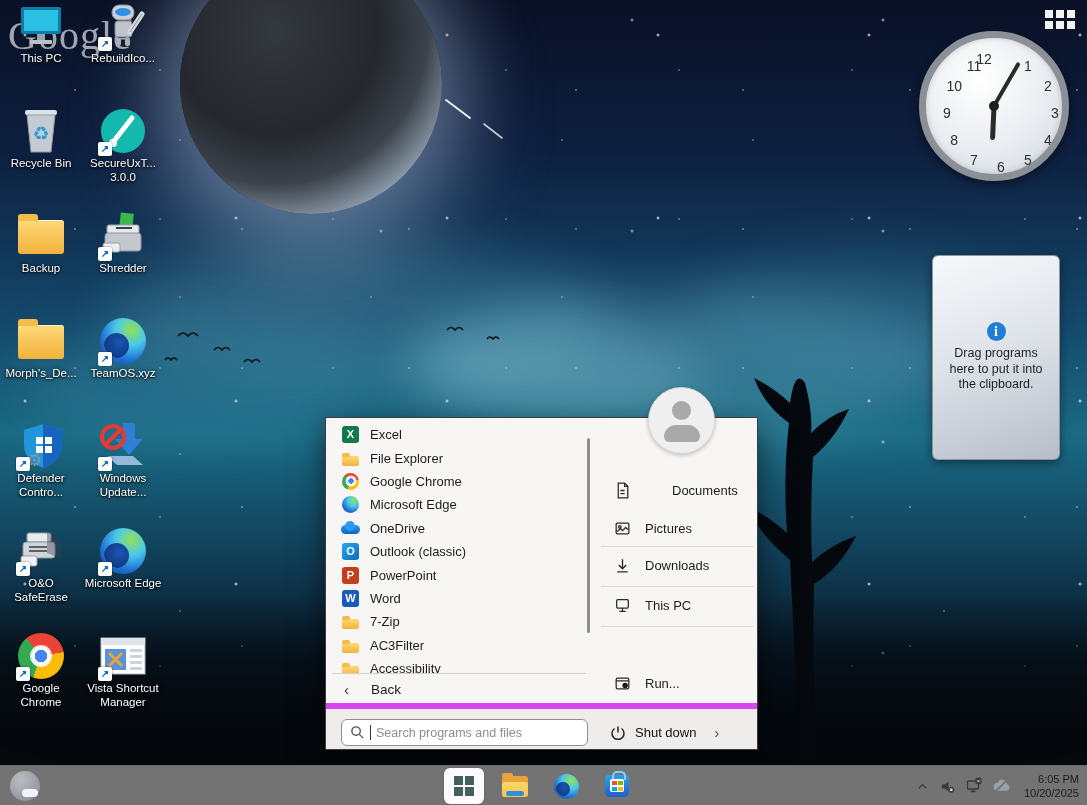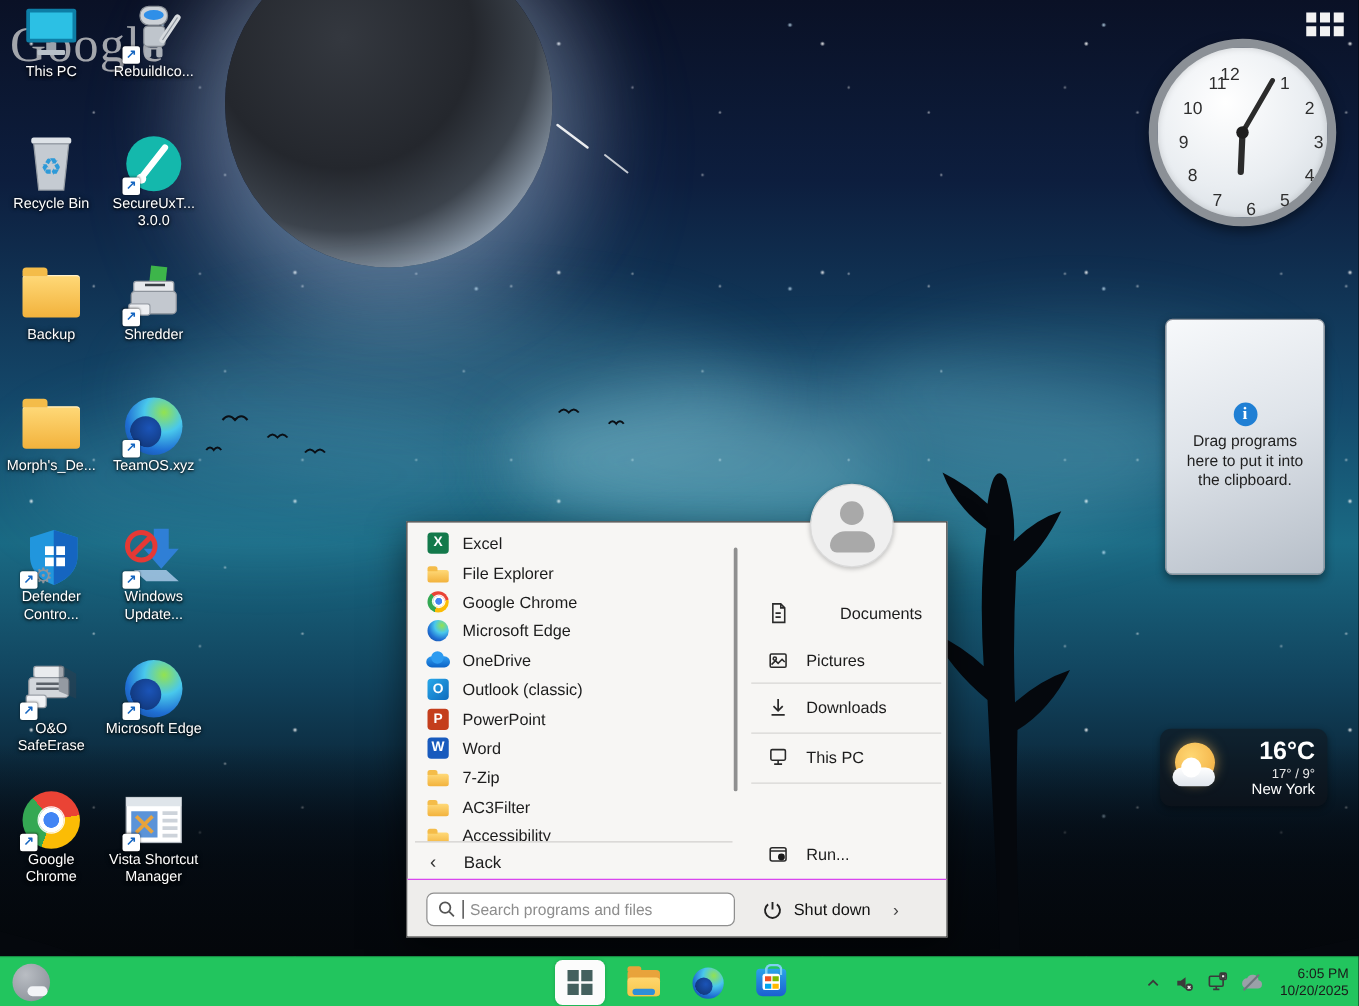--- a/index.html
+++ b/index.html
@@ -139,34 +139,34 @@
   .avatar .head { position:absolute; left:50%; top:13px; width:19px; height:19px; margin-left:-9.5px;
     border-radius:50%; background:#a9a9a9; }
   .avatar .body { position:absolute; left:50%; bottom:11px; width:36px; height:17px; margin-left:-18px;
     border-radius:50% 50% 8px 8px / 100% 100% 8px 8px; background:#a9a9a9; }
   .place { position:absolute; left:270px; width:163px; height:32px; display:flex; align-items:center;
     padding-left:17px; gap:13px; cursor:pointer; }
   .place svg { flex:none; }
   .place-label { font-size:13px; color:#1c1c1c; white-space:nowrap; }
   .right-sep { position:absolute; left:275px; width:152px; height:1px; background:#d8d6d3; }
   .menu-bottom { position:absolute; left:0; bottom:0; width:100%; height:46px; background:#eeedeb;
-    border-top:1px solid #d946ef; }
+    border-top:6px solid #d946ef; }
   .searchbox { position:absolute; left:15px; top:10px; width:247px; height:27px; background:#fff;
     border:1px solid #8f8f8f; border-radius:6px; display:flex; align-items:center; padding:0 8px; gap:5px; }
   .caret { width:1px; height:15px; background:#333; }
   .searchbox input { flex:1; border:none; outline:none; font-size:12.5px; color:#222;
     font-family:"Liberation Sans", sans-serif; background:transparent; }
   .searchbox input::placeholder { color:#8d8d8d; }
   .shutdown { position:absolute; left:283px; top:10px; height:27px; display:flex; align-items:center;
     gap:8px; cursor:pointer; }
   .shutdown-label { font-size:13px; color:#111; }
   .shutdown-chevron { font-size:14px; color:#444; margin-left:10px; }
 
   
-  .taskbar { position:absolute; left:0; bottom:0; width:100%; height:40px; background:#22c55e;
+  .taskbar { position:absolute; left:0; bottom:0; width:100%; height:40px; background:#737373;
     border-top:1px solid rgba(0,0,0,.08); z-index:4; }
   .widgets-btn { position:absolute; left:10px; top:5px; width:30px; height:30px; border-radius:50%;
     background:radial-gradient(circle at 35% 30%, #b9bdc3, #848a93); cursor:pointer; }
   .widgets-btn::after { content:""; position:absolute; right:2px; bottom:4px; width:16px; height:8px;
     border-radius:5px; background:#f2f4f7; }
   .tb-center { position:absolute; left:444px; top:2px; display:flex; gap:11px; }
   .tb-btn { width:40px; height:36px; border-radius:6px; display:flex; align-items:center;
     justify-content:center; cursor:pointer; }
   .tb-btn.active { background:#fcfcfc; box-shadow:0 0 3px rgba(0,0,0,.18); }
   .winlogo { display:grid; grid-template-columns:9px 9px; grid-auto-rows:9px; gap:2px; }
@@ -426,31 +426,20 @@
     <div class="hand hour"></div>
     <div class="hand minute"></div>
     <div class="pivot"></div>
   </div>
 
   <div class="clipboard">
     <div class="info-dot">i</div>
     <div class="clip-text">Drag programs here to put it into the clipboard.</div>
   </div>
 
-  <div class="weather">
-    <div class="wicon">
-      <div class="sun"></div>
-        <div class="wcloud"></div>
-    </div>
-    <div class="wtext">
-      <div class="wtemp">16°C</div>
-      <div class="wrange">17° / 9°</div>
-      <div class="wcity">New York</div>
-    </div>
-  </div>
 
   <div class="start-menu">
     <div class="prog-list">
       <div class="prog">
         <span class="pi">
             <span class="box-letter" style="background:#13794b;">X</span>
           </span>
         <span class="plabel">Excel</span>
       </div>
       <div class="prog">

